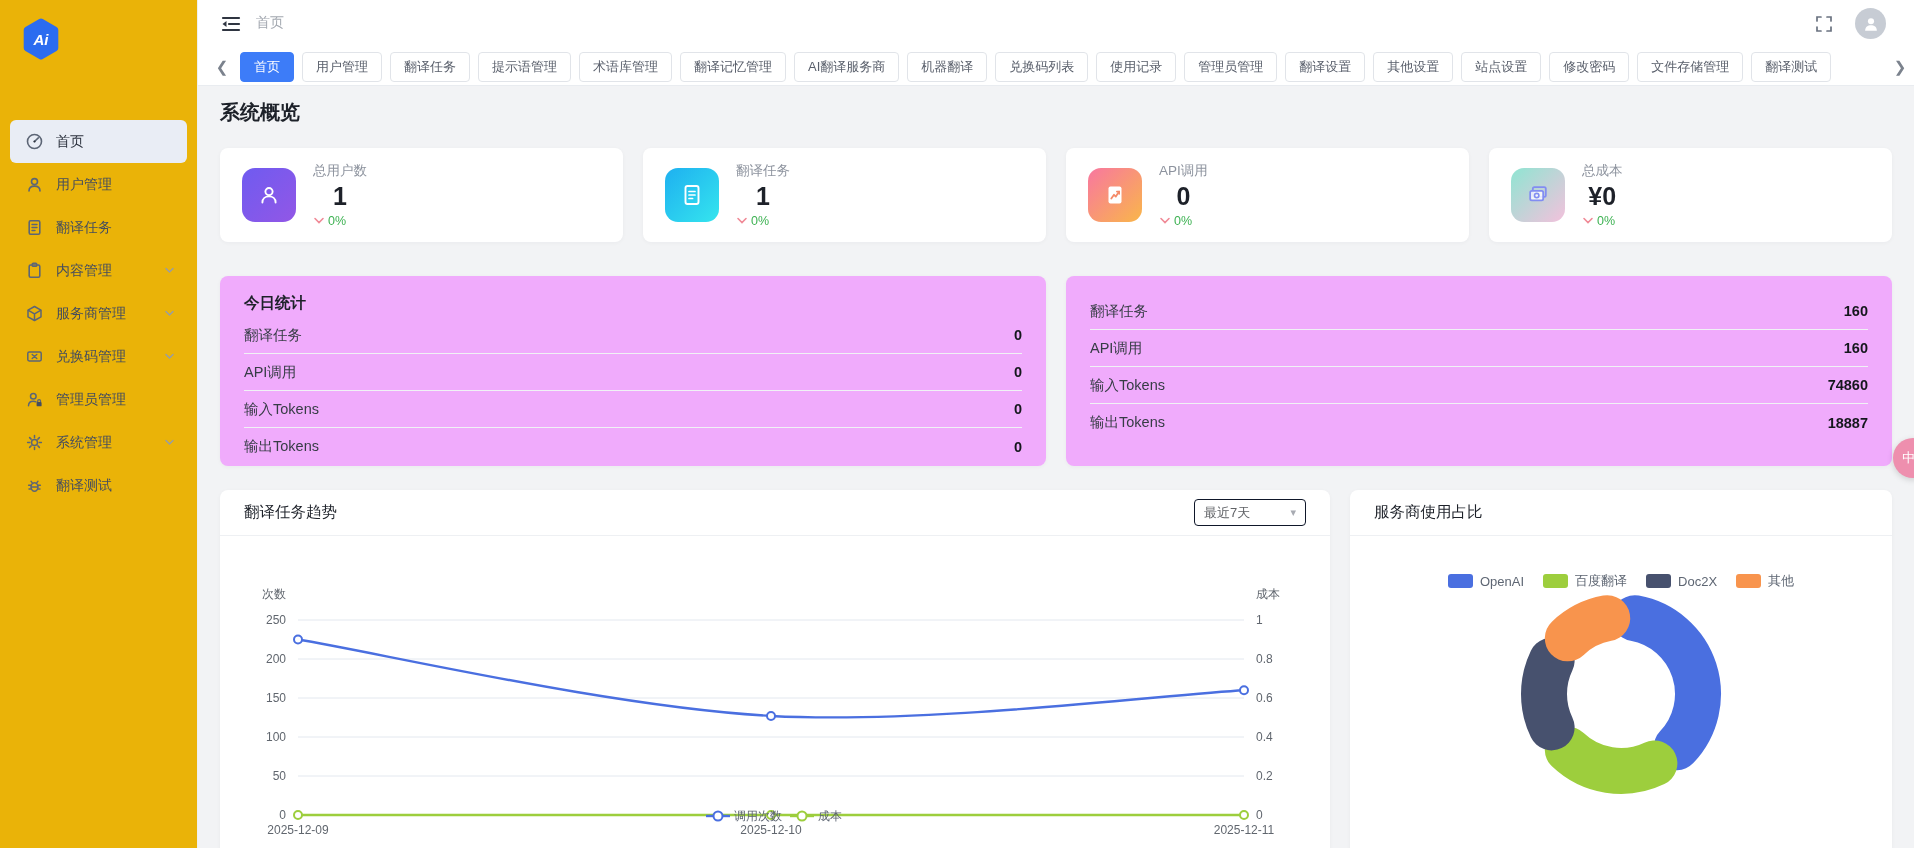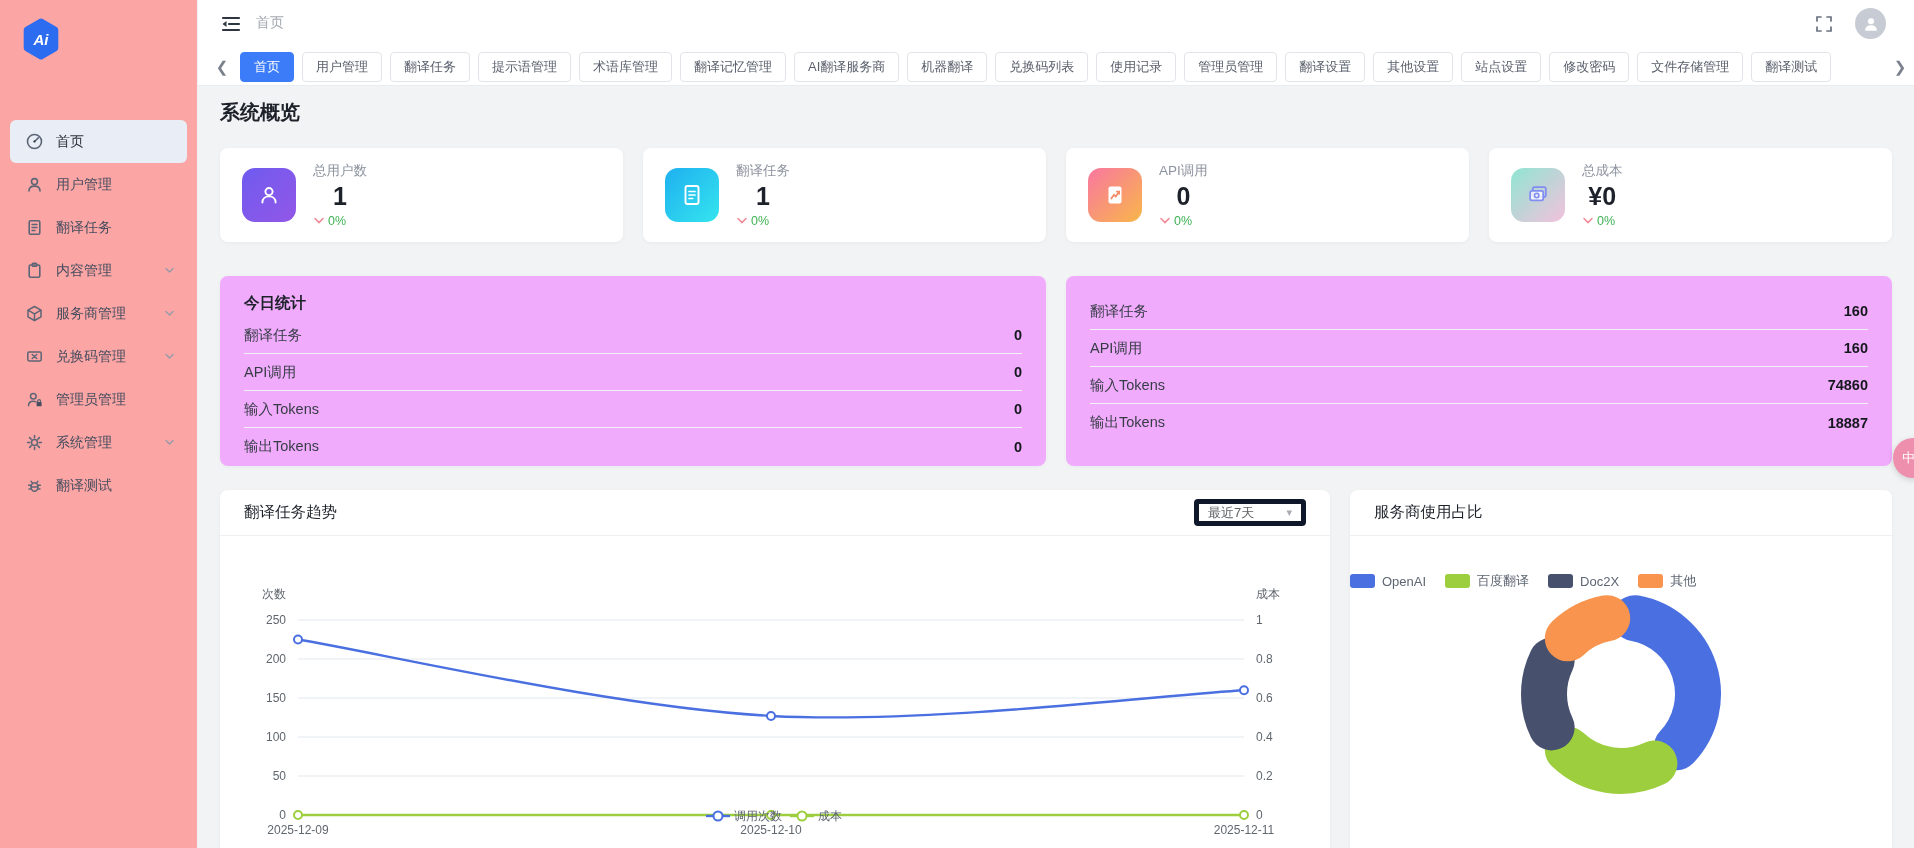--- a/index.html
+++ b/index.html
@@ -1,17 +1,17 @@
 <!DOCTYPE html>
 <html><head>
 <meta charset="utf-8">
 <style>
   * { margin:0; padding:0; box-sizing:border-box; }
   html,body { width:1914px; height:848px; overflow:hidden; font-family:"Liberation Sans","DejaVu Sans",sans-serif; background:#f2f3f5; }
-  .sidebar { position:absolute; left:0; top:0; width:198px; height:848px; background:#fca5a5; border-right:1px solid #eef0f3; z-index:5; }
+  .sidebar { position:absolute; left:0; top:0; width:198px; height:848px; background:#eab308; border-right:1px solid #eef0f3; z-index:5; }
   .logo { position:absolute; left:21px; top:18px; width:40px; height:42px; }
   .menu { position:absolute; top:120px; left:10px; right:10px; }
   .side-item { display:flex; align-items:center; height:43px; padding:0 12px 0 16px; border-radius:6px; cursor:pointer; color:#454d5e; font-size:14px; }
   .side-item.active { background:#e9edf5; color:#2b313d; }
   .side-item svg { flex:0 0 17px; margin-right:13px; stroke:#5c6575; }
   .side-item .lbl { flex:1; }
   .side-item .chev { stroke:#959ca8; margin-right:0; flex:0 0 11px; }
   .header { position:absolute; left:198px; top:0; right:0; height:48px; background:#fff; }
   .hamburger { position:absolute; left:22px; top:13px; width:22px; height:22px; cursor:pointer; }
   .crumb { position:absolute; left:58px; top:14px; font-size:14px; color:#a3a8b0; cursor:pointer; }
@@ -35,23 +35,23 @@
   .panels-row { display:grid; grid-template-columns:1fr 1fr; gap:20px; margin-top:34px; }
   .panel { background:#f0abfc; border-radius:8px; height:190px; box-shadow:0 1px 4px rgba(31,35,41,.04); padding:17px 24px 0; }
   .panel-title { font-size:15.5px; font-weight:bold; color:#1d2129; height:24px; }
   .panel-row { display:flex; align-items:center; justify-content:space-between; height:37px; border-bottom:1px solid #f0f2f5; font-size:14.5px; }
   .panel-row:last-child { border-bottom:none; }
   .panel-row .rl { color:#363c45; } .panel-row .rv { color:#14171c; font-weight:bold; }
   .charts-row { display:grid; grid-template-columns:1110px 542px; gap:20px; margin-top:24px; }
   .chart-card { background:#fff; border-radius:8px; height:430px; box-shadow:0 1px 4px rgba(31,35,41,.04); position:relative; }
   .chart-head { height:46px; display:flex; align-items:center; justify-content:space-between; padding:0 24px; border-bottom:1px solid #eef0f3; }
   .chart-title { font-size:15.5px; font-weight:normal; color:#1d2129; }
-  .range-select { width:112px; height:27px; border:5px solid #0f172a; border-radius:4px; display:flex; align-items:center; padding:0 9px; font-size:13px; color:#606266; cursor:pointer; justify-content:space-between; background:#fff; }
+  .range-select { width:112px; height:27px; border:1px solid #0f172a; border-radius:4px; display:flex; align-items:center; padding:0 9px; font-size:13px; color:#606266; cursor:pointer; justify-content:space-between; background:#fff; }
   .range-select .sel-chev { color:#a8abb2; font-size:11px; }
-  .donut-legend { position:absolute; left:0; right:0; top:82px; display:flex; justify-content:flex-start; gap:19px; }
+  .donut-legend { position:absolute; left:0; right:0; top:82px; display:flex; justify-content:center; gap:19px; }
   .dleg-item { display:flex; align-items:center; gap:7px; cursor:pointer; }
   .dleg-swatch { width:25px; height:14px; border-radius:3px; }
   .dleg-label { font-size:13px; color:#5e6673; }
   .float-btn { position:absolute; right:-19px; top:438px; width:40px; height:40px; border-radius:50%; color:#fff; font-size:13px; display:flex; align-items:center; justify-content:center; z-index:9; cursor:pointer; box-shadow:0 2px 6px rgba(0,0,0,.15); }
   svg text { font-family:"Liberation Sans","DejaVu Sans",sans-serif; }
 </style>
 </head>
 <body>
 
 <div class="sidebar">

